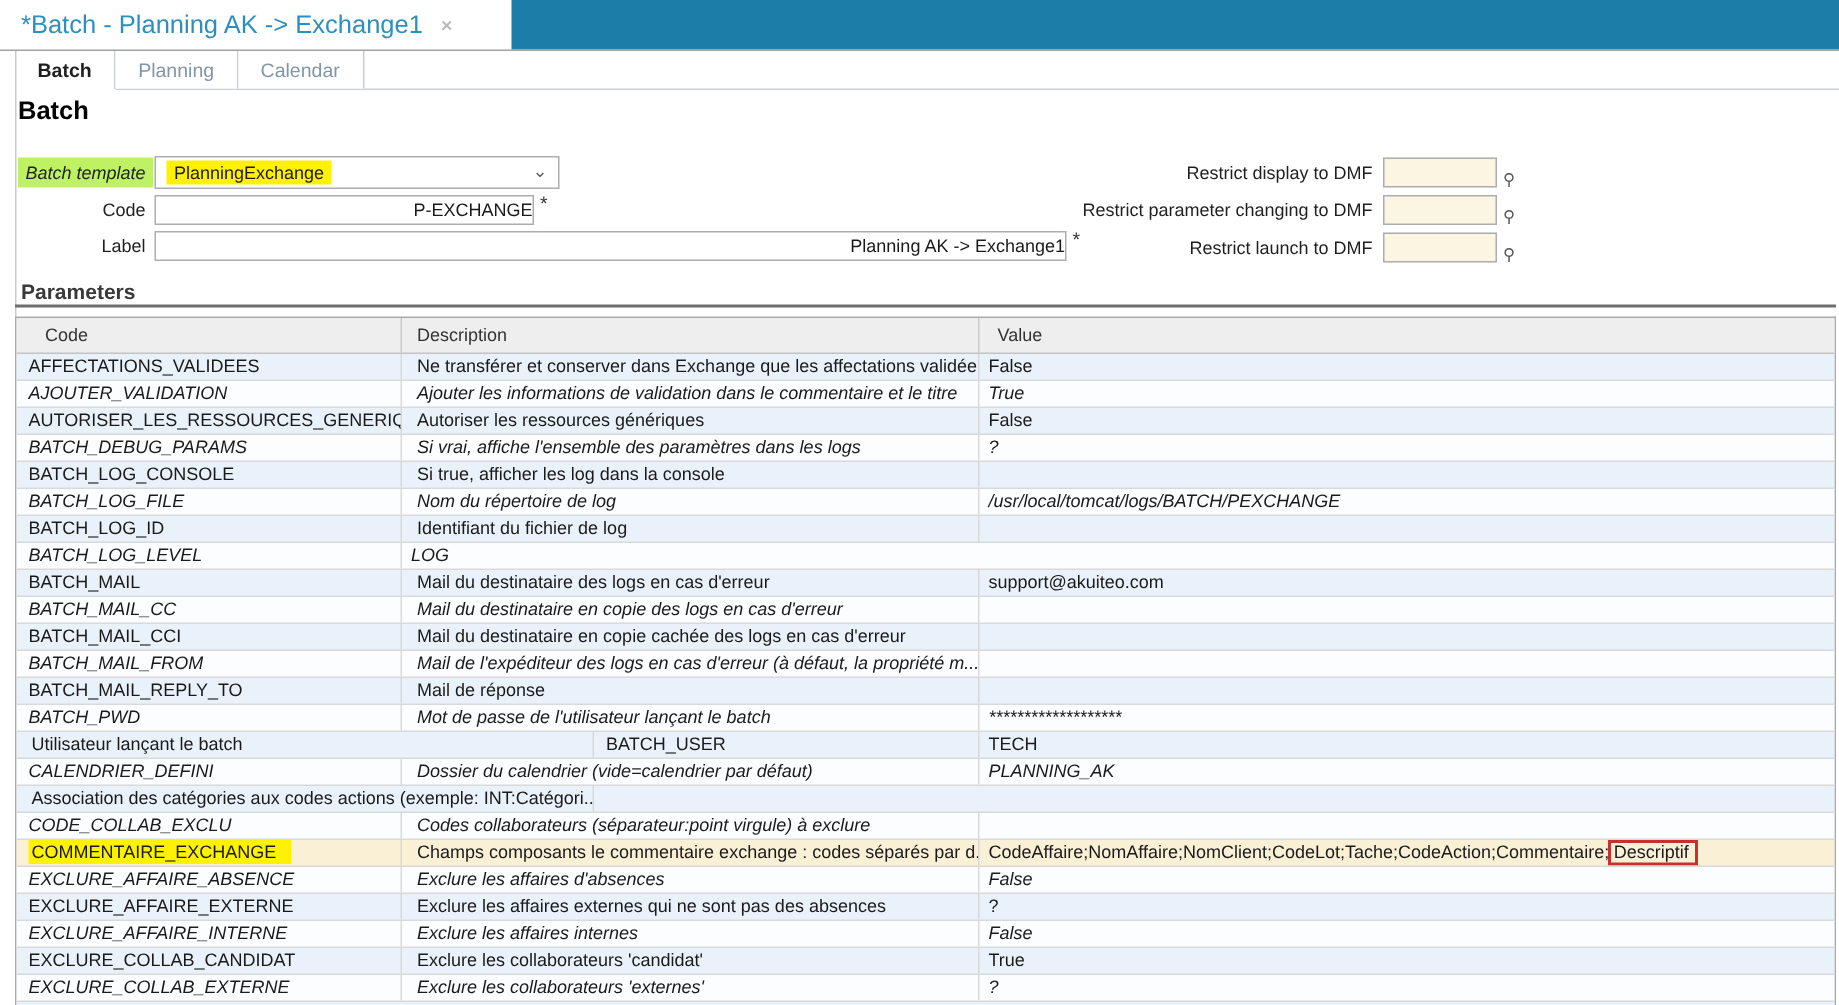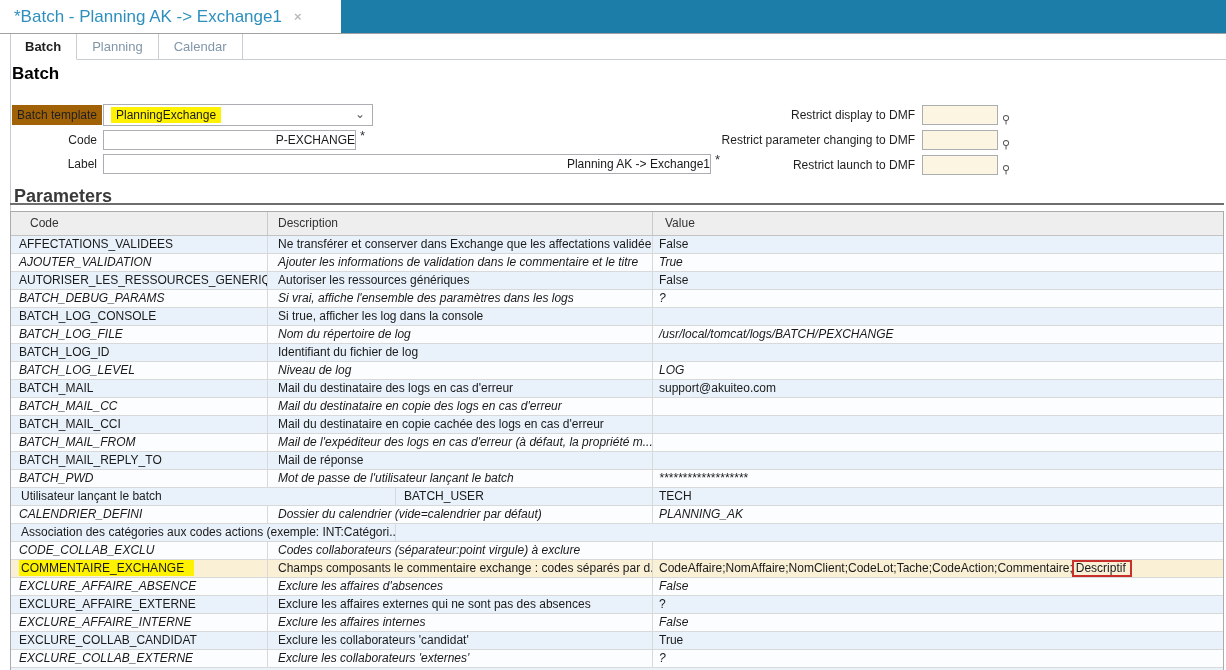--- a/index.html
+++ b/index.html
@@ -21,27 +21,27 @@
   
   .tabs{ position:absolute; left:10px; top:34px; width:1216px; height:26px;
          display:flex; border-bottom:1px solid #c9ced3; background:#fff; }
   .tab{ padding:0 15px; line-height:25px; font-size:13px; color:#8196a8;
         border-right:1px solid #c9ced3; cursor:pointer; background:#fff; }
   .tab.active{ color:#1f1f1f; font-weight:bold; border-bottom:1px solid #fff; margin-bottom:-1px; }
   .panel-left-line{ position:absolute; left:10px; top:34px; width:1px; height:636px; background:#c6cbd0; }
 
   
   .page-heading{ position:absolute; left:12px; top:64px; font-size:17px; font-weight:bold; color:#000; }
-  .params-heading{ position:absolute; left:14px; top:186px; font-size:18px; font-weight:bold; color:#3a3a3a; }
+  .params-heading{ position:absolute; left:14px; top:186px; font-size:14px; font-weight:bold; color:#3a3a3a; }
   .params-sep{ position:absolute; left:10px; top:203px; width:1214px; height:2px; background:#6e6e6e; }
 
   
   .flabel{ position:absolute; text-align:right; color:#1f1f1f; }
   .lab-bt{ left:6px; top:104px; width:96px; line-height:22px; }
-  .lab-bt span{ display:inline-block; background:#a16207; padding:0 5px; line-height:20px; }
+  .lab-bt span{ display:inline-block; background:#bef264; padding:0 5px; line-height:20px;font-style:italic; }
   .lab-code{ left:12px; top:130px; width:85px; line-height:20px; }
   .lab-label{ left:12px; top:154px; width:85px; line-height:20px; }
 
   .combobox{ position:absolute; left:103px; top:104px; width:270px; height:22px;
              background:#fff; border:1px solid #abadb3; display:flex; align-items:center; }
   .combobox .val{ margin-left:7px; background:#fff200; padding:1px 5px; }
   .combobox .chev{ position:absolute; right:7px; top:2px; color:#5a5a5a; font-size:12px; }
 
   .tbox{ position:absolute; background:#fff; border:1px solid #abadb3; line-height:18px; padding-left:7px;text-align:right; }
   .tbox.code-input{ left:103px; top:130px; width:253px; height:20px; }
@@ -162,21 +162,20 @@
           <div class="c col-desc">Nom du répertoire de log</div>
           <div class="c col-value">/usr/local/tomcat/logs/BATCH/PEXCHANGE</div>
         </div>
         <div class="trow alt">
           <div class="c col-code">BATCH_LOG_ID</div>
           <div class="c col-desc">Identifiant du fichier de log</div>
           <div class="c col-value"></div>
         </div>
         <div class="trow plain">
           <div class="c col-code">BATCH_LOG_LEVEL</div>
-          <div class="c col-desc">Niveau de log</div>
           <div class="c col-value">LOG</div>
         </div>
         <div class="trow alt">
           <div class="c col-code">BATCH_MAIL</div>
           <div class="c col-desc">Mail du destinataire des logs en cas d'erreur</div>
           <div class="c col-value">support@akuiteo.com</div>
         </div>
         <div class="trow plain">
           <div class="c col-code">BATCH_MAIL_CC</div>
           <div class="c col-desc">Mail du destinataire en copie des logs en cas d'erreur</div>

